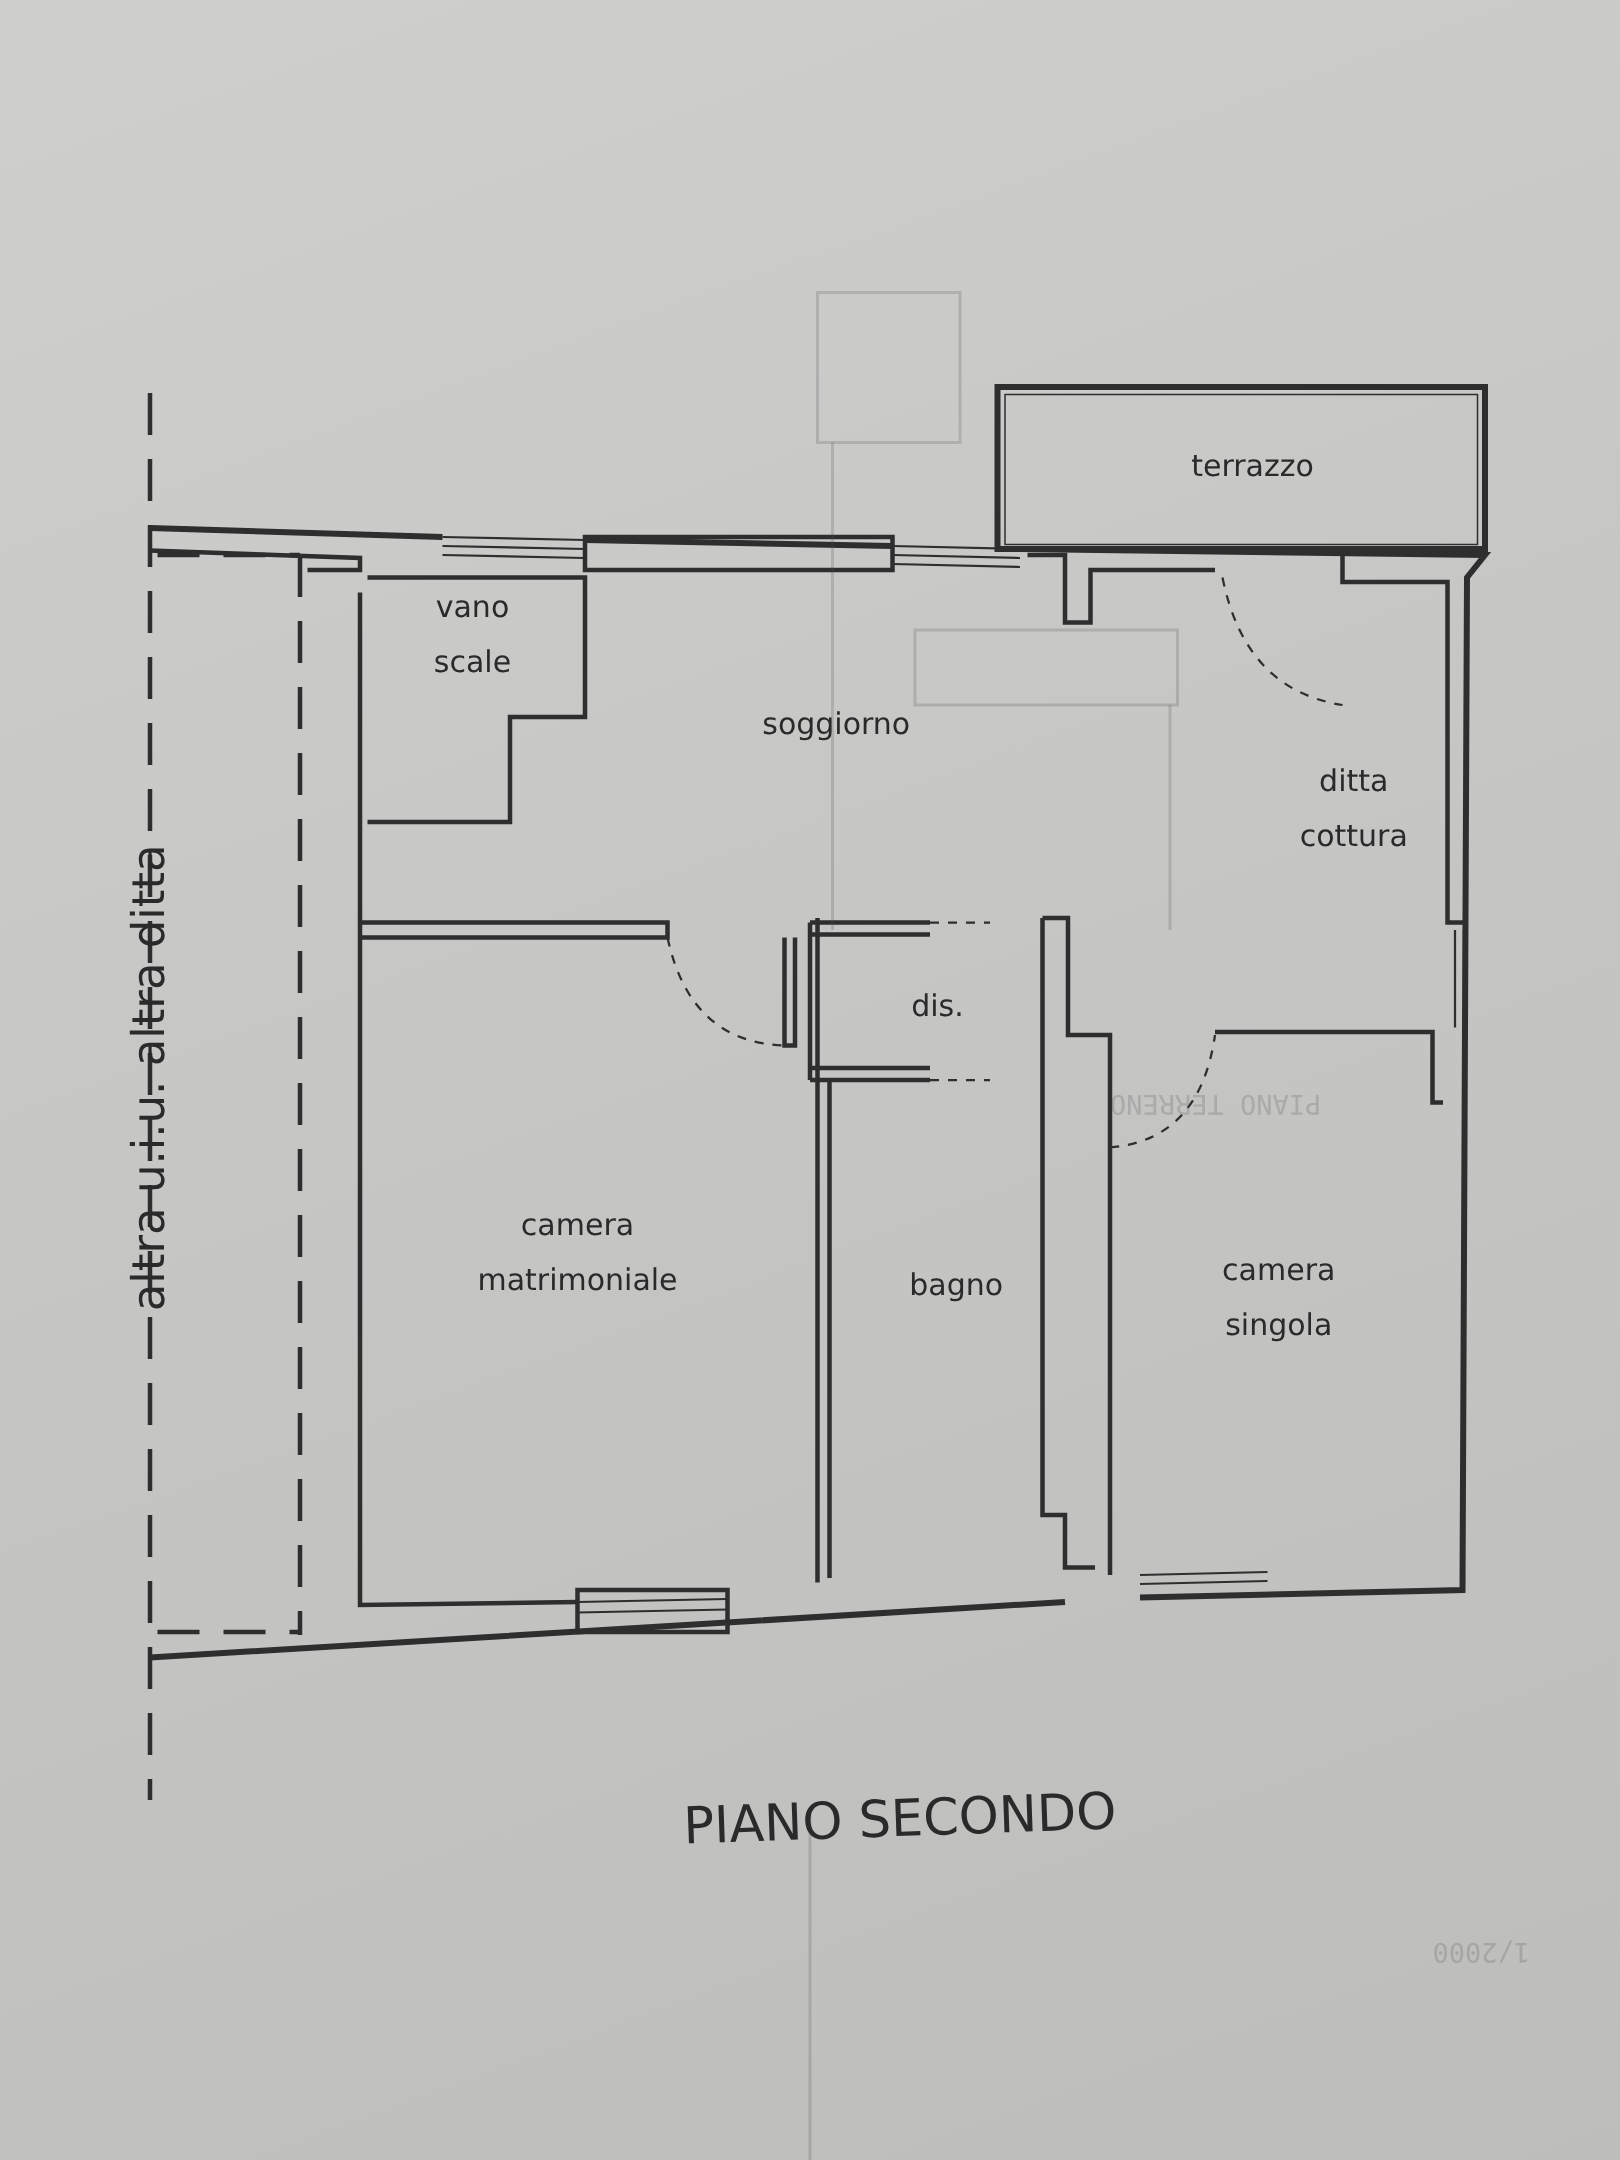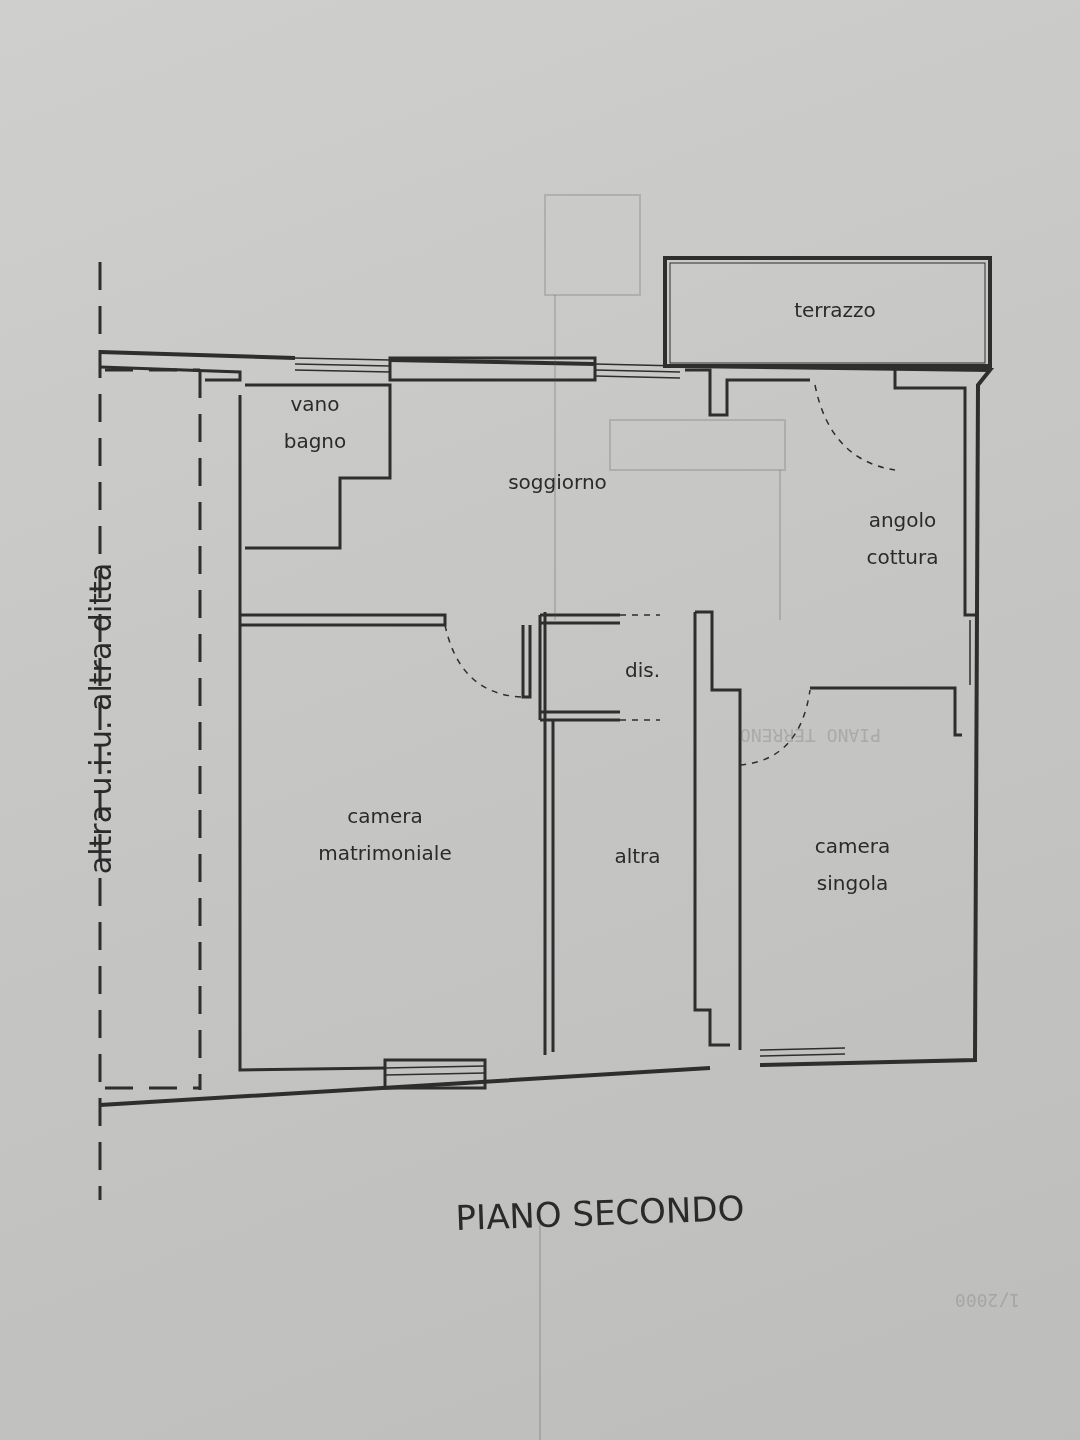--- a/index.html
+++ b/index.html
@@ -84,26 +84,26 @@
       <line x1="540" y1="1210" x2="540" y2="1440"></line>
     </g>
   </g>
 </svg>
 
 <div class="ghost" style="left:740px;top:725px;transform:rotate(180deg);">PIANO TERRENO</div>
 <div class="ghost" style="left:955px;top:1290px;transform:rotate(180deg);">1/2000</div>
 
 <div class="label" style="left:760px;top:292px;width:150px;">terrazzo</div>
 <div class="label" style="left:250px;top:386px;width:130px;">vano
-bagno</div>
+scale</div>
 <div class="label" style="left:470px;top:464px;width:175px;">soggiorno</div>
-<div class="label" style="left:840px;top:502px;width:125px;">angolo
+<div class="label" style="left:840px;top:502px;width:125px;">ditta
 cottura</div>
-<div class="label" style="left:590px;top:652px;width:70px;text-align:right;">dis.</div>
+<div class="label" style="left:590px;top:652px;width:70px;">dis.</div>
 <div class="label" style="left:270px;top:798px;width:230px;">camera
 matrimoniale</div>
-<div class="label" style="left:570px;top:838px;width:135px;">altra</div>
+<div class="label" style="left:570px;top:838px;width:135px;">bagno</div>
 <div class="label" style="left:775px;top:828px;width:155px;">camera
 singola</div>
 
 <div class="label" style="left:-80px;top:700px;width:360px;transform:rotate(-90deg);font-size:30px;">altra u.i.u. altra ditta</div>
 
 <div class="label" style="left:430px;top:1195px;width:340px;font-size:34px;transform:rotate(-2deg);">PIANO SECONDO</div>
 
 </body></html>

